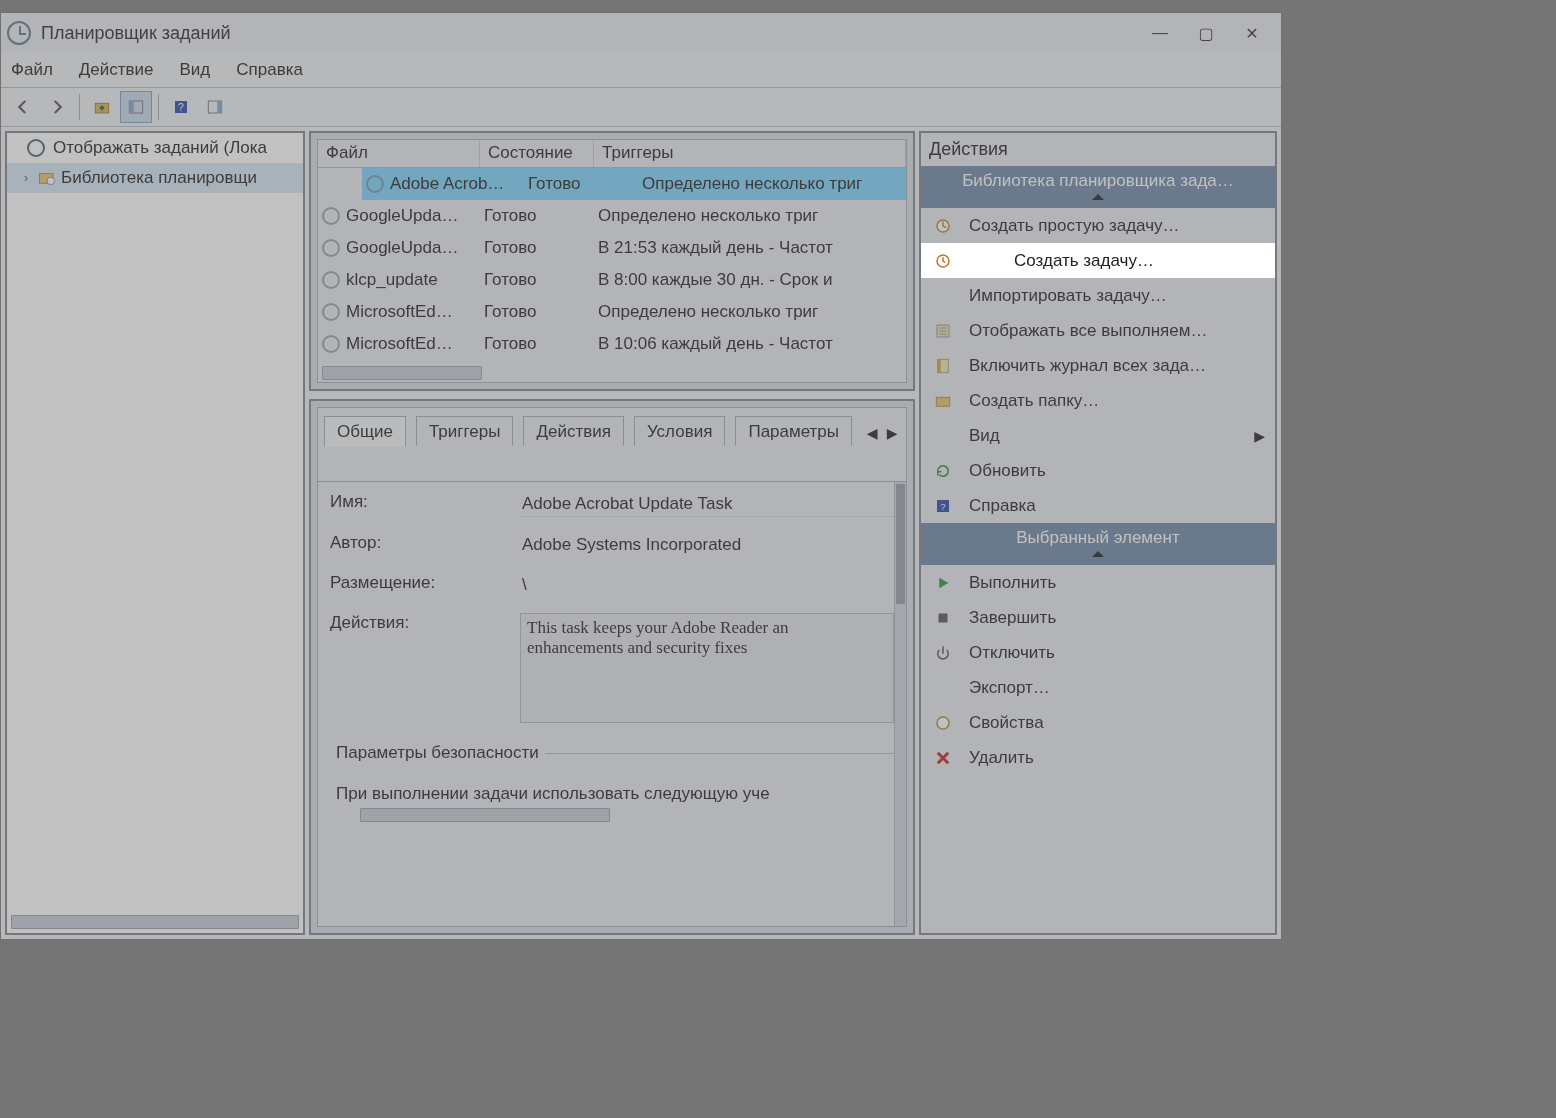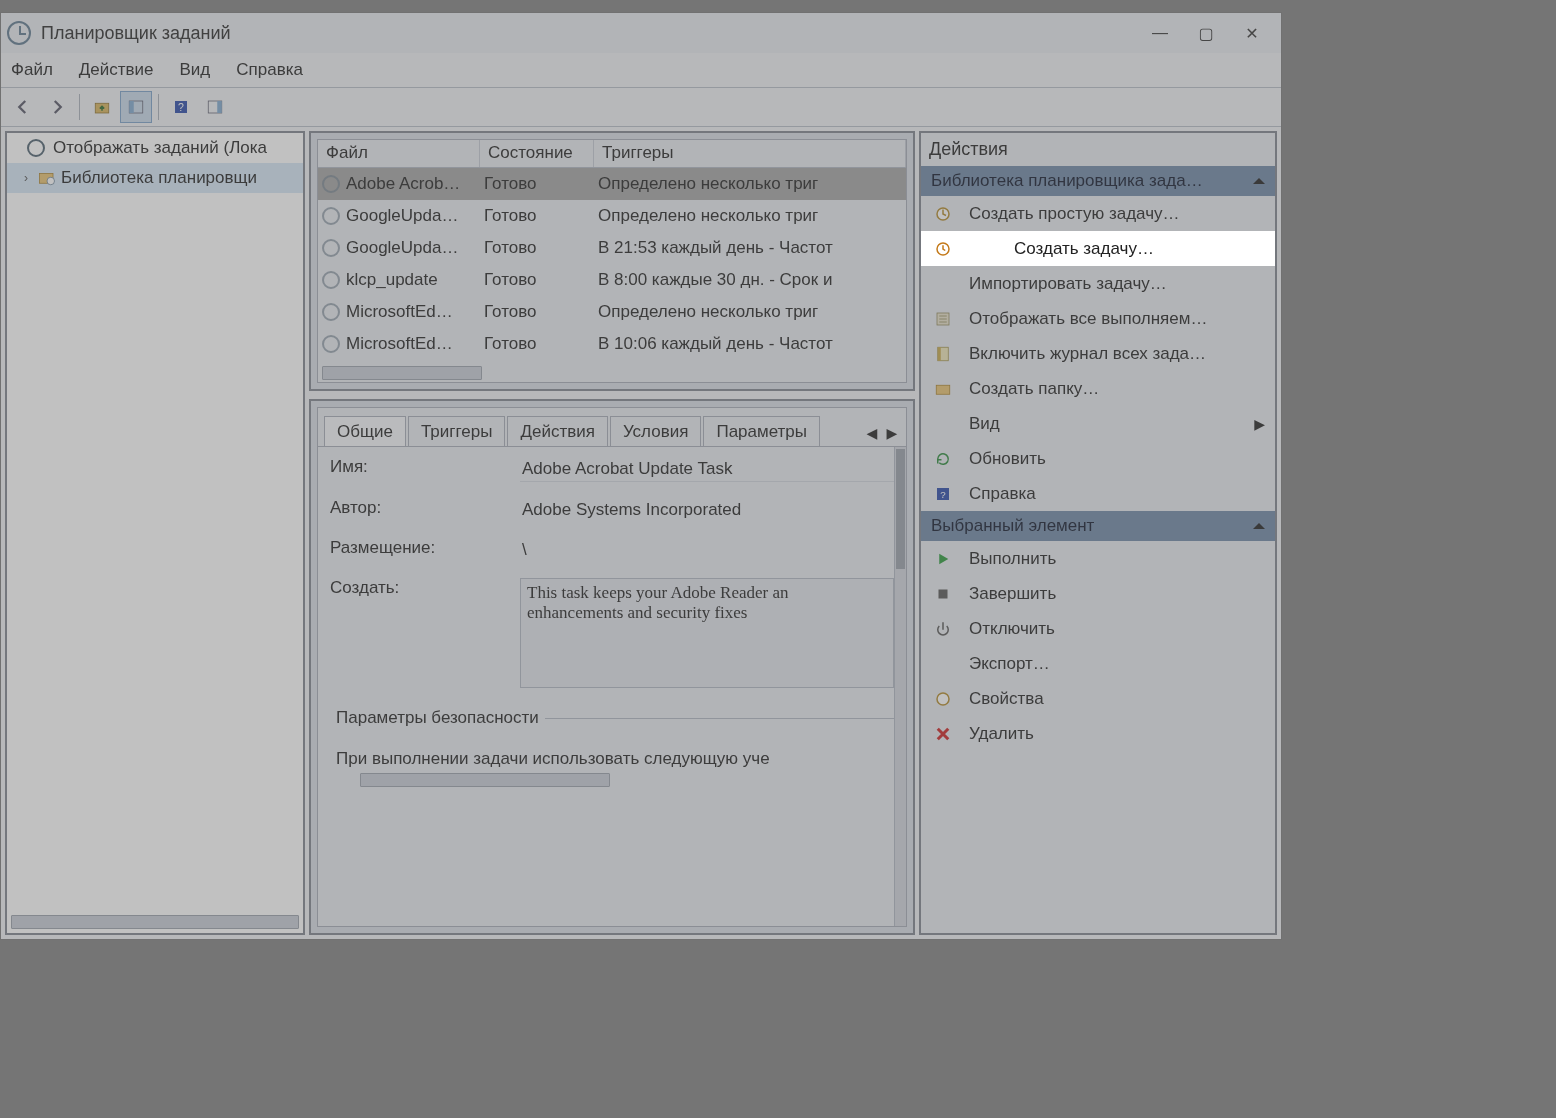--- a/index.html
+++ b/index.html
@@ -39,48 +39,48 @@
 .centerpane { flex:1; display:flex; flex-direction:column; margin:4px 2px; min-width:0; }
 .taskgrid { height: 260px; border:2px solid #7f848e; background:#d8dce4; display:flex; flex-direction:column; overflow:hidden; position:relative; }
 .taskgrid .inner { position:absolute; inset:6px; background:#e6e9ee; border:1px solid #a5abb6; display:flex; flex-direction:column; }
 .taskgrid .hdr { display:flex; height:28px; border-bottom:1px solid #b0b6c1; font-size:17px; color:#222; }
 .taskgrid .hdr div { padding:3px 8px; border-right:1px solid #c3c8d2; }
 .taskgrid .hdr .col-a { width:162px; }
 .taskgrid .hdr .col-b { width:114px; }
 .taskgrid .hdr .col-c { flex:1; }
 .taskgrid .rows { flex:1; overflow:hidden; }
 .taskgrid .row { display:flex; align-items:center; height:32px; font-size:17px; color:#222; white-space:nowrap; }
-.taskgrid .row.sel { background:#a3a3a3; }
+.taskgrid .row.sel { background:#7dd3fc;margin-left:44px; }
 .taskgrid .row .c-a { width:162px; display:flex; align-items:center; padding-left:4px; overflow:hidden; }
 .taskgrid .row .c-b { width:114px; padding-left:4px; }
 .taskgrid .row .c-c { flex:1; padding-left:4px; overflow:hidden; }
 .clock-ico { width:18px; height:18px; border:2px solid #6b7d8c; border-radius:50%; position:relative; margin-right:6px; flex-shrink:0; opacity:.65; }
 
 .detailpane { flex:1; margin-top:8px; border:2px solid #7f848e; background:#d8dce4; position:relative; }
 .detailpane .inner { position:absolute; inset:6px; background:#e6e9ee; border:1px solid #a5abb6; display:flex; flex-direction:column; overflow:hidden; }
-.tabs { display:flex; align-items:flex-end; height:38px; padding-left:6px; gap:2px; position:relative; }
+.tabs { display:flex; align-items:flex-end; height:38px; padding-left:6px; gap:10px; position:relative; }
 .tabs .tab { padding:5px 12px 4px; font-size:17px; color:#222; border:1px solid #a5abb6; border-bottom:none; background:#e6e9ee; }
 .tabs .tab.active { background:#f4f6f9; border-bottom:1px solid #f4f6f9; position:relative; top:1px; }
 .tabs .scroll { margin-left:auto; display:flex; padding-right:4px; }
 .tabs .scroll div { width:20px; height:26px; display:flex; align-items:center; justify-content:center; font-size:14px; color:#222; }
-.tabbody { flex:1; border-top:1px solid #a5abb6; padding:10px 12px; font-size:17px; color:#222; position:relative; }
+.tabbody { flex:1; border-top:1px solid #a5abb6; padding:10px 12px; font-size:17px; color:#222; position:relative;margin-top:35px; }
 .formrow { display:flex; margin-bottom:16px; }
 .formrow .lbl { width:190px; }
 .formrow .val { flex:1; padding:2px 2px; border-bottom:1px solid #cfd4dd; }
 .formrow .valbox { flex:1; background:#e0e3ea; border:1px solid #b0b6c1; padding:4px 6px; min-height:28px;font-family:Liberation Serif, serif; }
 .secgroup { margin-top:30px; border-top:1px solid #b0b6c1; padding-top:6px; }
 .secgroup .leg { position:relative; top:-17px; background:#e6e9ee; display:inline-block; padding:0 6px; }
 .secgroup .body { padding:4px 6px; }
 .vscroll-fake { position:absolute; right:0; top:0; bottom:0; width:12px; background:#d0d4dd; border-left:1px solid #b0b6c1; }
 .vscroll-fake .thumb { position:absolute; left:1px; right:1px; top:2px; height:120px; background:#9aa0ab; }
 
 
 .actionpane { width: 358px; margin:4px 4px 4px 2px; border:2px solid #7f848e; background:#e6e9ee; display:flex; flex-direction:column; overflow:hidden; }
 .actionpane .title { padding:6px 8px; font-size:18px; color:#222; }
-.actionpane .section-hdr { background:#6f87a5; color:#0f172a; font-size:17px; padding:5px 10px; display:flex; align-items:center; justify-content:space-between; }
+.actionpane .section-hdr { background:#6f87a5; color:#ffffff; font-size:17px; padding:5px 10px; display:flex; align-items:center; justify-content:space-between;flex-direction:column; }
 .actionpane .section-hdr .arrow { border:6px solid transparent; border-bottom-color:#1e1e1e; position:relative; top:-3px; }
 .actionpane .item { display:flex; align-items:center; height:35px; padding:0 10px; font-size:17px; color:#222; position:relative; }
 .actionpane .item.hover { background:#fff;gap:45px; }
 .actionpane .item .ic { width:24px; height:24px; margin-right:14px; display:flex; align-items:center; justify-content:center; }
 .actionpane .item .more { margin-left:auto; font-size:14px; color:#222; }
 
 
 .sv { width:18px; height:18px; }
 </style>
 </head>
@@ -254,21 +254,21 @@
             </div>
             <div class="formrow">
               <div class="lbl">Автор:</div>
               <div class="val" style="border-bottom:none;">Adobe Systems Incorporated</div>
             </div>
             <div class="formrow">
               <div class="lbl">Размещение:</div>
               <div class="val" style="border-bottom:none;">\</div>
             </div>
             <div class="formrow">
-              <div class="lbl">Создать:</div>
+              <div class="lbl">Действия:</div>
               <div class="valbox" style="min-height:110px;">This task keeps your Adobe Reader an enhancements and security fixes</div>
             </div>
 
             <div class="secgroup">
               <span class="leg">Параметры безопасности</span>
               <div class="body">При выполнении задачи использовать следующую уче</div>
             </div>
             <div class="hscroll-fake" style="width:250px;margin-left:30px;"></div>
           </div>
         </div>

